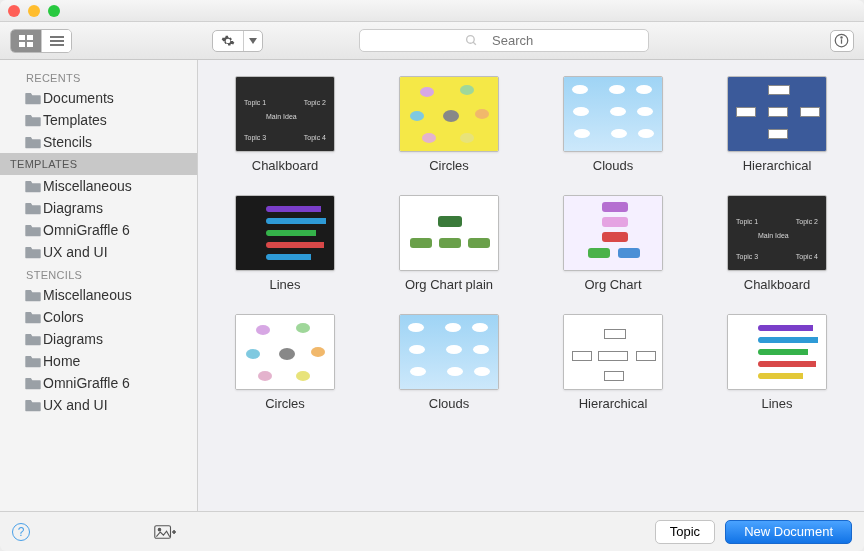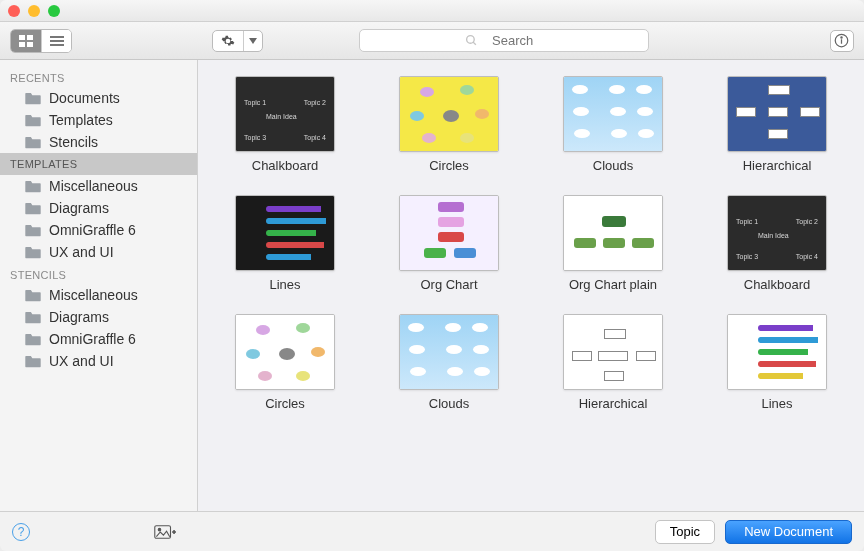--- a/index.html
+++ b/index.html
@@ -56,25 +56,25 @@
   .search input { border:none; outline:none; font-size:13px; width:60px; background:transparent; color:#999;text-align:center;}
   .info-btn { margin-left:auto; width:24px; height:22px; border:1px solid #bbb; border-radius:5px; background:#fff; display:flex;align-items:center;justify-content:center;color:#666; cursor:pointer;}
   
   .main { flex:1; display:flex; overflow:hidden;}
   .sidebar {
     width:198px; background:#f4f4f4; border-right:1px solid #d0d0d0;
     overflow-y:auto; padding-top:6px;
   }
   .section-header {
     font-size:11px; color:#8a8a8a; letter-spacing:.3px;
-    padding:6px 10px 3px; text-transform:uppercase;
+    padding:6px 26px 3px; text-transform:uppercase;
   }
   .section-header.selected { background:#c8c8c8; color:#555; padding:5px 10px;}
   .sb-item {
-    display:flex; align-items:center; gap:7px;
+    display:flex; align-items:center; gap:1px;
     padding:3px 10px 3px 24px; font-size:14px; color:#333; cursor:pointer;
   }
   .folder-icon { width:18px; height:14px; }
   
   .content { flex:1; overflow:auto; background:#f1f1f4; padding:16px 10px 10px;}
   .grid { display:grid; grid-template-columns: repeat(4, 1fr); gap:22px 10px;}
   .cell { display:flex; flex-direction:column; align-items:center; gap:6px; cursor:pointer;}
   .thumb {
     width:100px; height:76px; border:1px solid #bdbdbd; background:#fff; border-radius:2px;
     display:flex; align-items:center; justify-content:center; overflow:hidden;
@@ -216,21 +216,33 @@
       <div class="sb-item">
         <svg class="folder-icon" viewBox="0 0 24 20">
           <path fill="#9aa0a6" d="M2 3h7l2 3h11a1 1 0 011 1v11a1 1 0 01-1 1H2a1 1 0 01-1-1V4a1 1 0 011-1z"></path>
         </svg>
         <span>Miscellaneous</span>
       </div>
       <div class="sb-item">
         <svg class="folder-icon" viewBox="0 0 24 20">
           <path fill="#9aa0a6" d="M2 3h7l2 3h11a1 1 0 011 1v11a1 1 0 01-1 1H2a1 1 0 01-1-1V4a1 1 0 011-1z"></path>
         </svg>
+        <span>Colors</span>
+      </div>
+      <div class="sb-item">
+        <svg class="folder-icon" viewBox="0 0 24 20">
+          <path fill="#9aa0a6" d="M2 3h7l2 3h11a1 1 0 011 1v11a1 1 0 01-1 1H2a1 1 0 01-1-1V4a1 1 0 011-1z"></path>
+        </svg>
         <span>Diagrams</span>
+      </div>
+      <div class="sb-item">
+        <svg class="folder-icon" viewBox="0 0 24 20">
+          <path fill="#9aa0a6" d="M2 3h7l2 3h11a1 1 0 011 1v11a1 1 0 01-1 1H2a1 1 0 01-1-1V4a1 1 0 011-1z"></path>
+        </svg>
+        <span>Home</span>
       </div>
       <div class="sb-item">
         <svg class="folder-icon" viewBox="0 0 24 20">
           <path fill="#9aa0a6" d="M2 3h7l2 3h11a1 1 0 011 1v11a1 1 0 01-1 1H2a1 1 0 01-1-1V4a1 1 0 011-1z"></path>
         </svg>
         <span>OmniGraffle 6</span>
       </div>
       <div class="sb-item">
         <svg class="folder-icon" viewBox="0 0 24 20">
           <path fill="#9aa0a6" d="M2 3h7l2 3h11a1 1 0 011 1v11a1 1 0 01-1 1H2a1 1 0 01-1-1V4a1 1 0 011-1z"></path>
@@ -301,40 +313,40 @@
               <div class="ln" style="background:#2e9ad6;border-color:#2e9ad6;left:30px;top:22px;width:60px"></div>
               <div class="ln" style="background:#35b24a;border-color:#35b24a;left:30px;top:34px;width:50px"></div>
               <div class="ln" style="background:#d84848;border-color:#d84848;left:30px;top:46px;width:58px"></div>
               <div class="ln" style="background:#2e9ad6;border-color:#2e9ad6;left:30px;top:58px;width:45px"></div>
             </div>
           </div>
           <div class="cell-label">Lines</div>
         </div>
         <div class="cell">
           <div class="thumb">
+            <div class="orgp">
+              <div class="pill" style="background:#3a7a3a;left:38px;top:20px;width:24px;height:11px"></div>
+              <div class="pill" style="background:#6aa04a;left:10px;top:42px;width:22px;height:10px"></div>
+              <div class="pill" style="background:#6aa04a;left:39px;top:42px;width:22px;height:10px"></div>
+              <div class="pill" style="background:#6aa04a;left:68px;top:42px;width:22px;height:10px"></div>
+            </div>
+          </div>
+          <div class="cell-label">Org Chart plain</div>
+        </div>
+        <div class="cell">
+          <div class="thumb">
             <div class="orgc">
               <div class="pill" style="background:#b56fd1;left:38px;top:6px;width:26px;height:10px"></div>
               <div class="pill" style="background:#e5a3e2;left:38px;top:21px;width:26px;height:10px"></div>
               <div class="pill" style="background:#d94848;left:38px;top:36px;width:26px;height:10px"></div>
               <div class="pill" style="background:#4ab24a;left:24px;top:52px;width:22px;height:10px"></div>
               <div class="pill" style="background:#4a8fd6;left:54px;top:52px;width:22px;height:10px"></div>
             </div>
           </div>
           <div class="cell-label">Org Chart</div>
-        </div>
-        <div class="cell">
-          <div class="thumb">
-            <div class="orgp">
-              <div class="pill" style="background:#3a7a3a;left:38px;top:20px;width:24px;height:11px"></div>
-              <div class="pill" style="background:#6aa04a;left:10px;top:42px;width:22px;height:10px"></div>
-              <div class="pill" style="background:#6aa04a;left:39px;top:42px;width:22px;height:10px"></div>
-              <div class="pill" style="background:#6aa04a;left:68px;top:42px;width:22px;height:10px"></div>
-            </div>
-          </div>
-          <div class="cell-label">Org Chart plain</div>
         </div>
         <div class="cell">
           <div class="thumb">
             <div class="chalk">
               <span style="left:8px;top:22px">Topic 1</span>
               <span style="right:8px;top:22px">Topic 2</span>
               <span style="left:30px;top:36px">Main Idea</span>
               <span style="left:8px;bottom:10px">Topic 3</span>
               <span style="right:8px;bottom:10px">Topic 4</span>
             </div>

